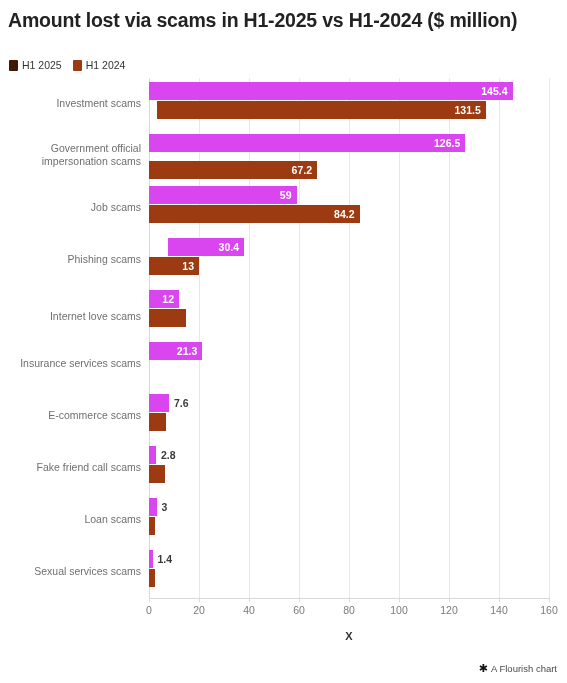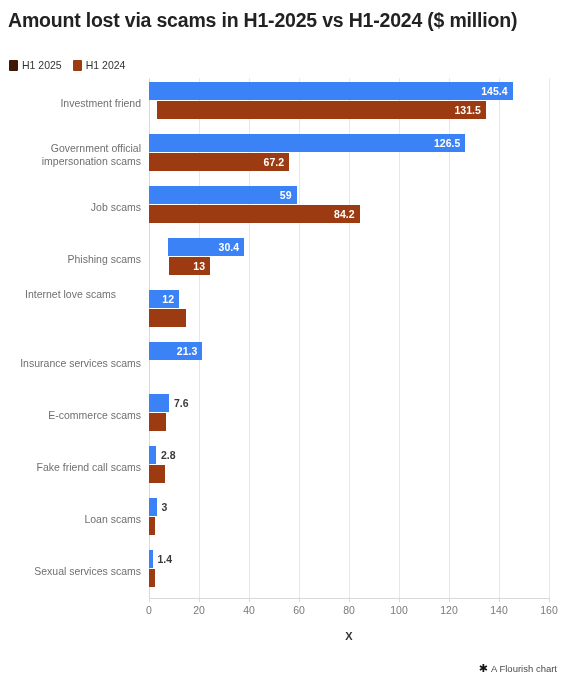--- a/index.html
+++ b/index.html
@@ -109,21 +109,21 @@
     left: 149px;
     top: 0;
   }
   .bar {
     position: absolute;
     height: 18px;
     left: 0;
   }
   .bar.b2025 {
     top: 4px;
-    background: #3b82f6;
+    background: #d946ef;
   }
   .bar.b2024 {
     top: 23px;
     background: #9c3a12;
   }
   .bar-value {
     position: absolute;
     font-size: 10.5px;
     font-weight: bold;
     line-height: 18px;
@@ -225,37 +225,37 @@
         <div class="gridline" style="left: 100px;"></div>
         <div class="gridline" style="left: 150px;"></div>
         <div class="gridline" style="left: 200px;"></div>
         <div class="gridline" style="left: 250px;"></div>
         <div class="gridline" style="left: 300px;"></div>
         <div class="gridline" style="left: 350px;"></div>
         <div class="gridline" style="left: 400px;"></div>
       </div>
     <div class="rows" id="rows">
         <div class="row" style="top: 0px;">
-          <div class="cat-label" style="top: 19px;">Investment friend</div>
+          <div class="cat-label" style="top: 19px;">Investment scams</div>
           <div class="bars">
             <div class="bar b2025" style="width: 363.5px;">
               <span class="bar-value inside">145.4</span>
             </div>
             <div class="bar b2024" style="width: 328.75px; margin-left: 8px;">
               <span class="bar-value inside">131.5</span>
             </div>
           </div>
         </div>
         <div class="row" style="top: 52px;">
           <div class="cat-label" style="top: 12px;">Government official<br>impersonation scams</div>
           <div class="bars">
             <div class="bar b2025" style="width: 316.25px;">
               <span class="bar-value inside">126.5</span>
             </div>
-            <div class="bar b2024" style="width: 140px;">
+            <div class="bar b2024" style="width: 168px; margin-top: 8px;">
               <span class="bar-value inside">67.2</span>
             </div>
           </div>
         </div>
         <div class="row" style="top: 104px;">
           <div class="cat-label" style="top: 19px;">Job scams</div>
           <div class="bars">
             <div class="bar b2025" style="width: 147.5px;">
               <span class="bar-value inside">59</span>
             </div>
@@ -263,27 +263,27 @@
               <span class="bar-value inside">84.2</span>
             </div>
           </div>
         </div>
         <div class="row" style="top: 156px;">
           <div class="cat-label" style="top: 19px;">Phishing scams</div>
           <div class="bars">
             <div class="bar b2025" style="width: 76px; margin-left: 19px;">
               <span class="bar-value inside">30.4</span>
             </div>
-            <div class="bar b2024" style="width: 41px; margin-left: 20px;">
+            <div class="bar b2024" style="width: 50px;">
               <span class="bar-value inside">13</span>
             </div>
           </div>
         </div>
         <div class="row" style="top: 208px;">
-          <div class="cat-label" style="top: 2px; text-align: center;">Internet love scams</div>
+          <div class="cat-label" style="top: 24px;">Internet love scams</div>
           <div class="bars">
             <div class="bar b2025" style="width: 30px;">
               <span class="bar-value inside">12</span>
             </div>
             <div class="bar b2024" style="width: 36.5px;"></div>
           </div>
         </div>
         <div class="row" style="top: 260px;">
           <div class="cat-label" style="top: 19px;">Insurance services scams</div>
           <div class="bars">

